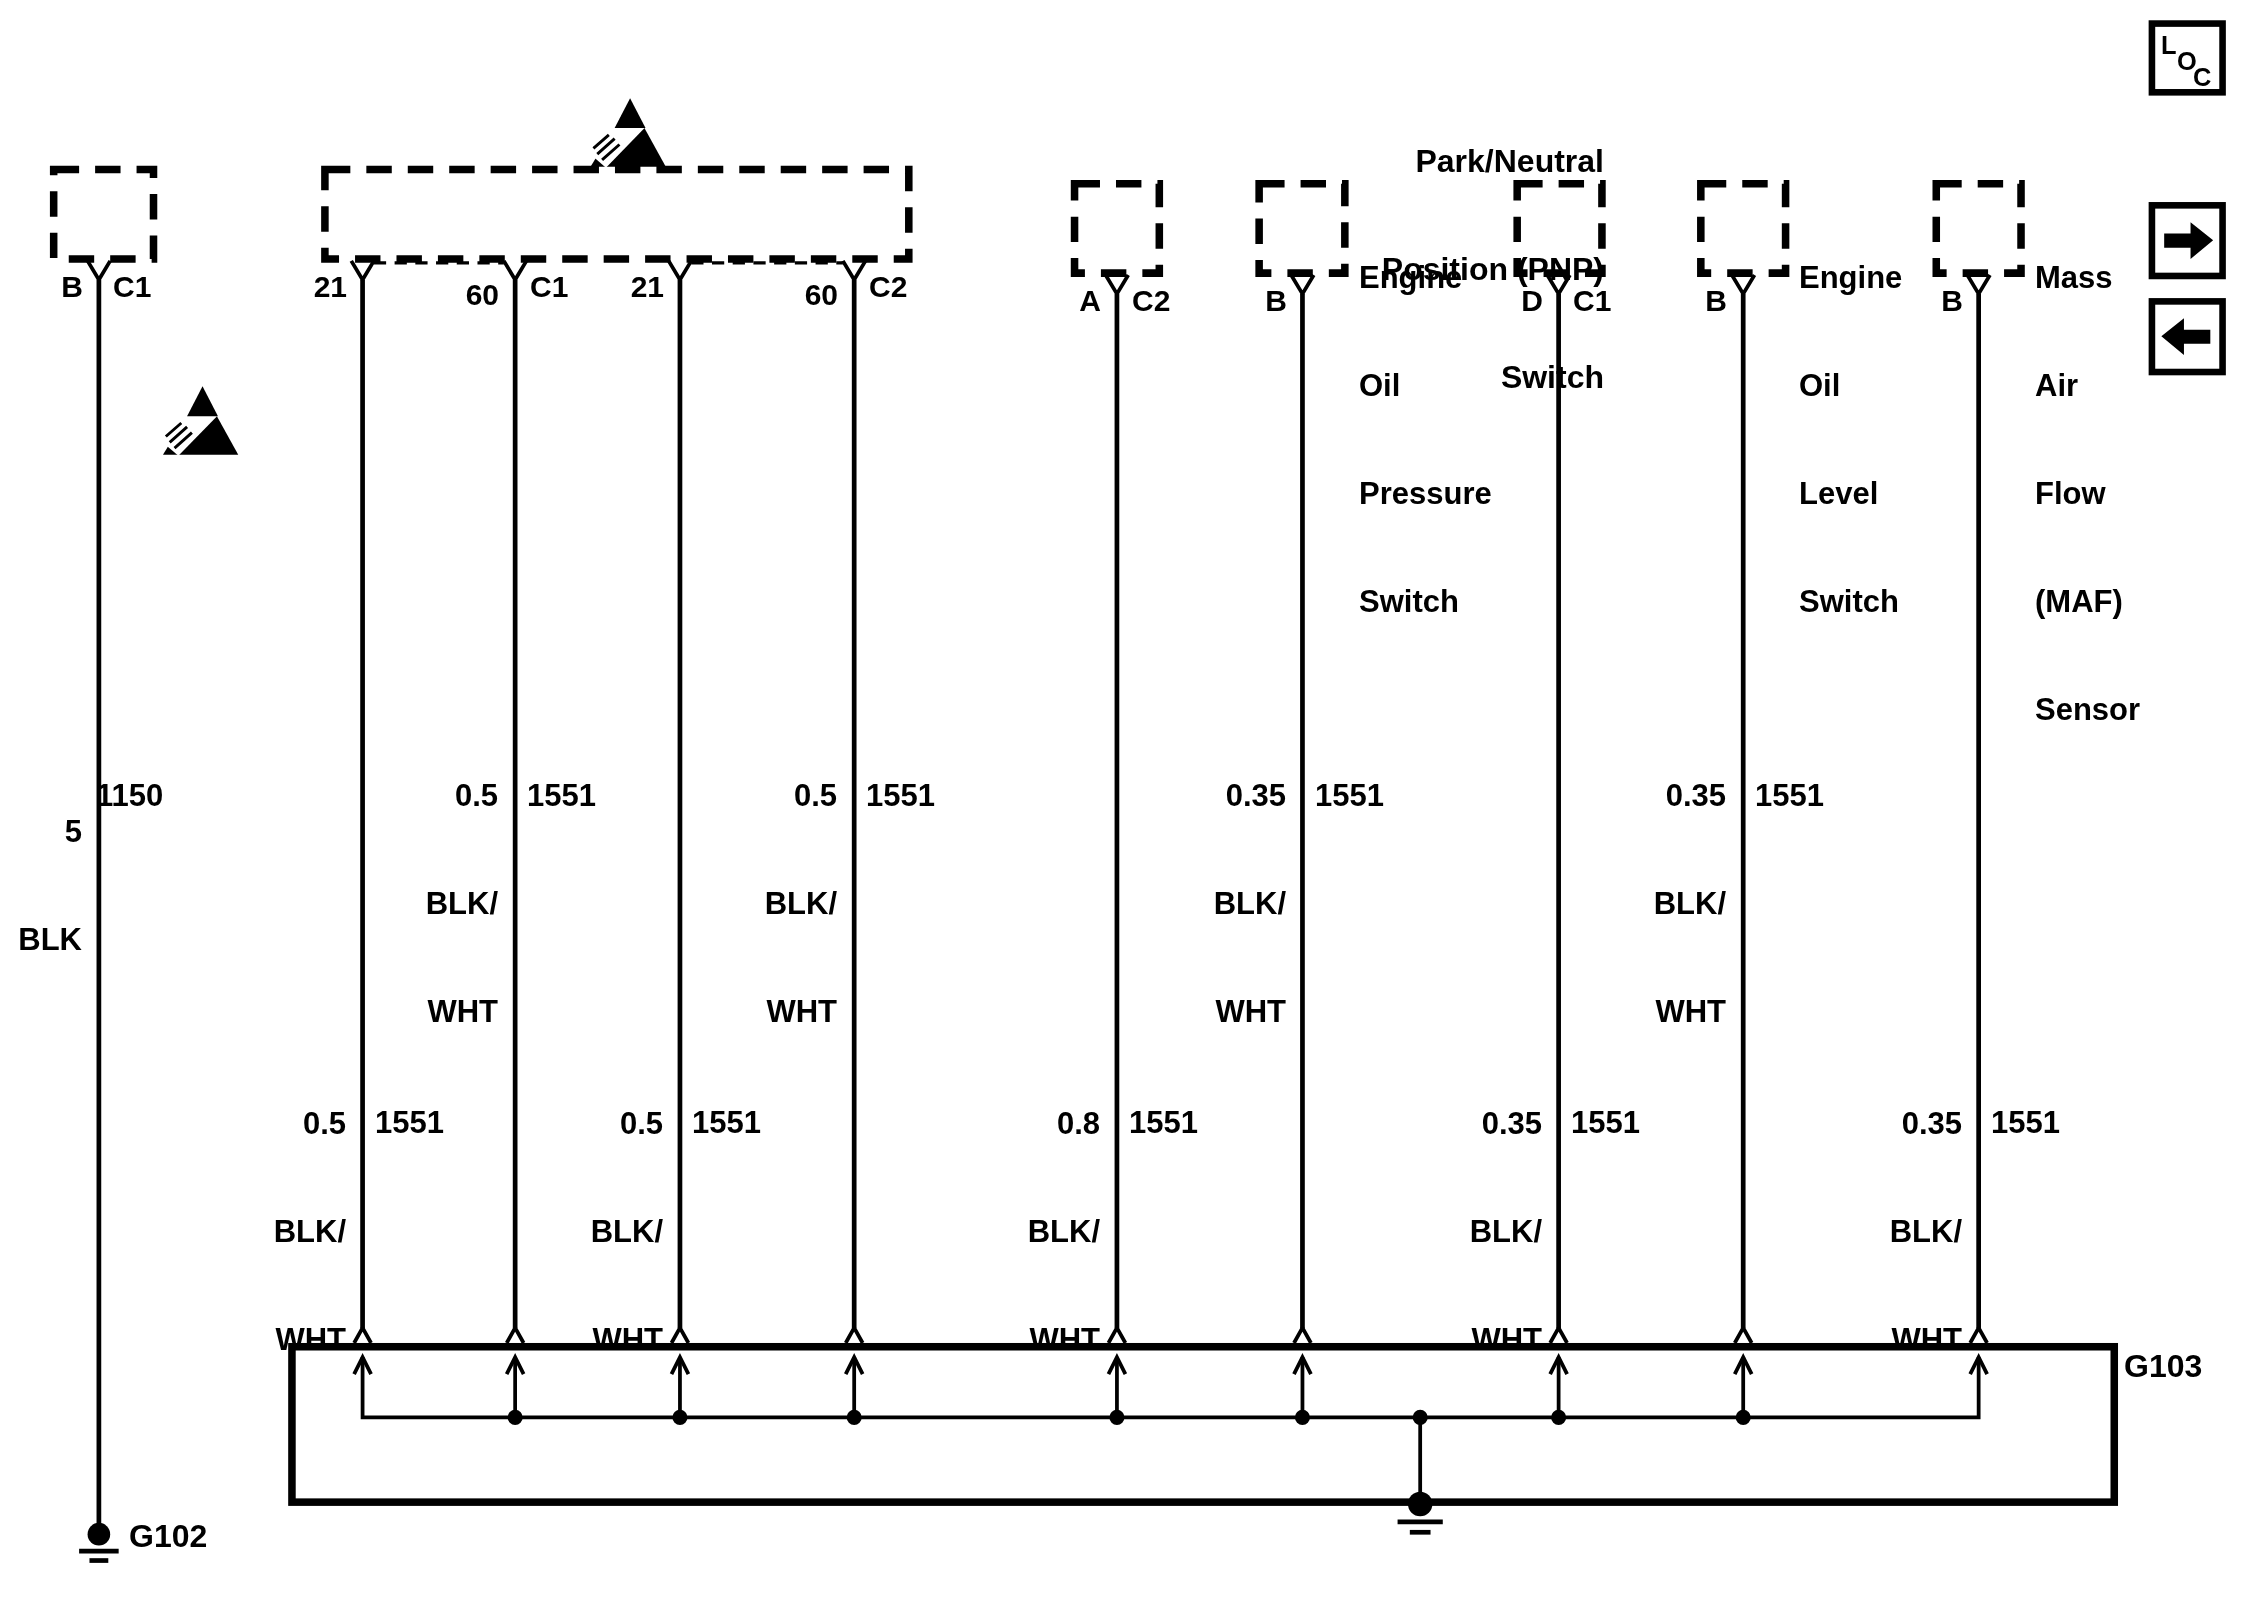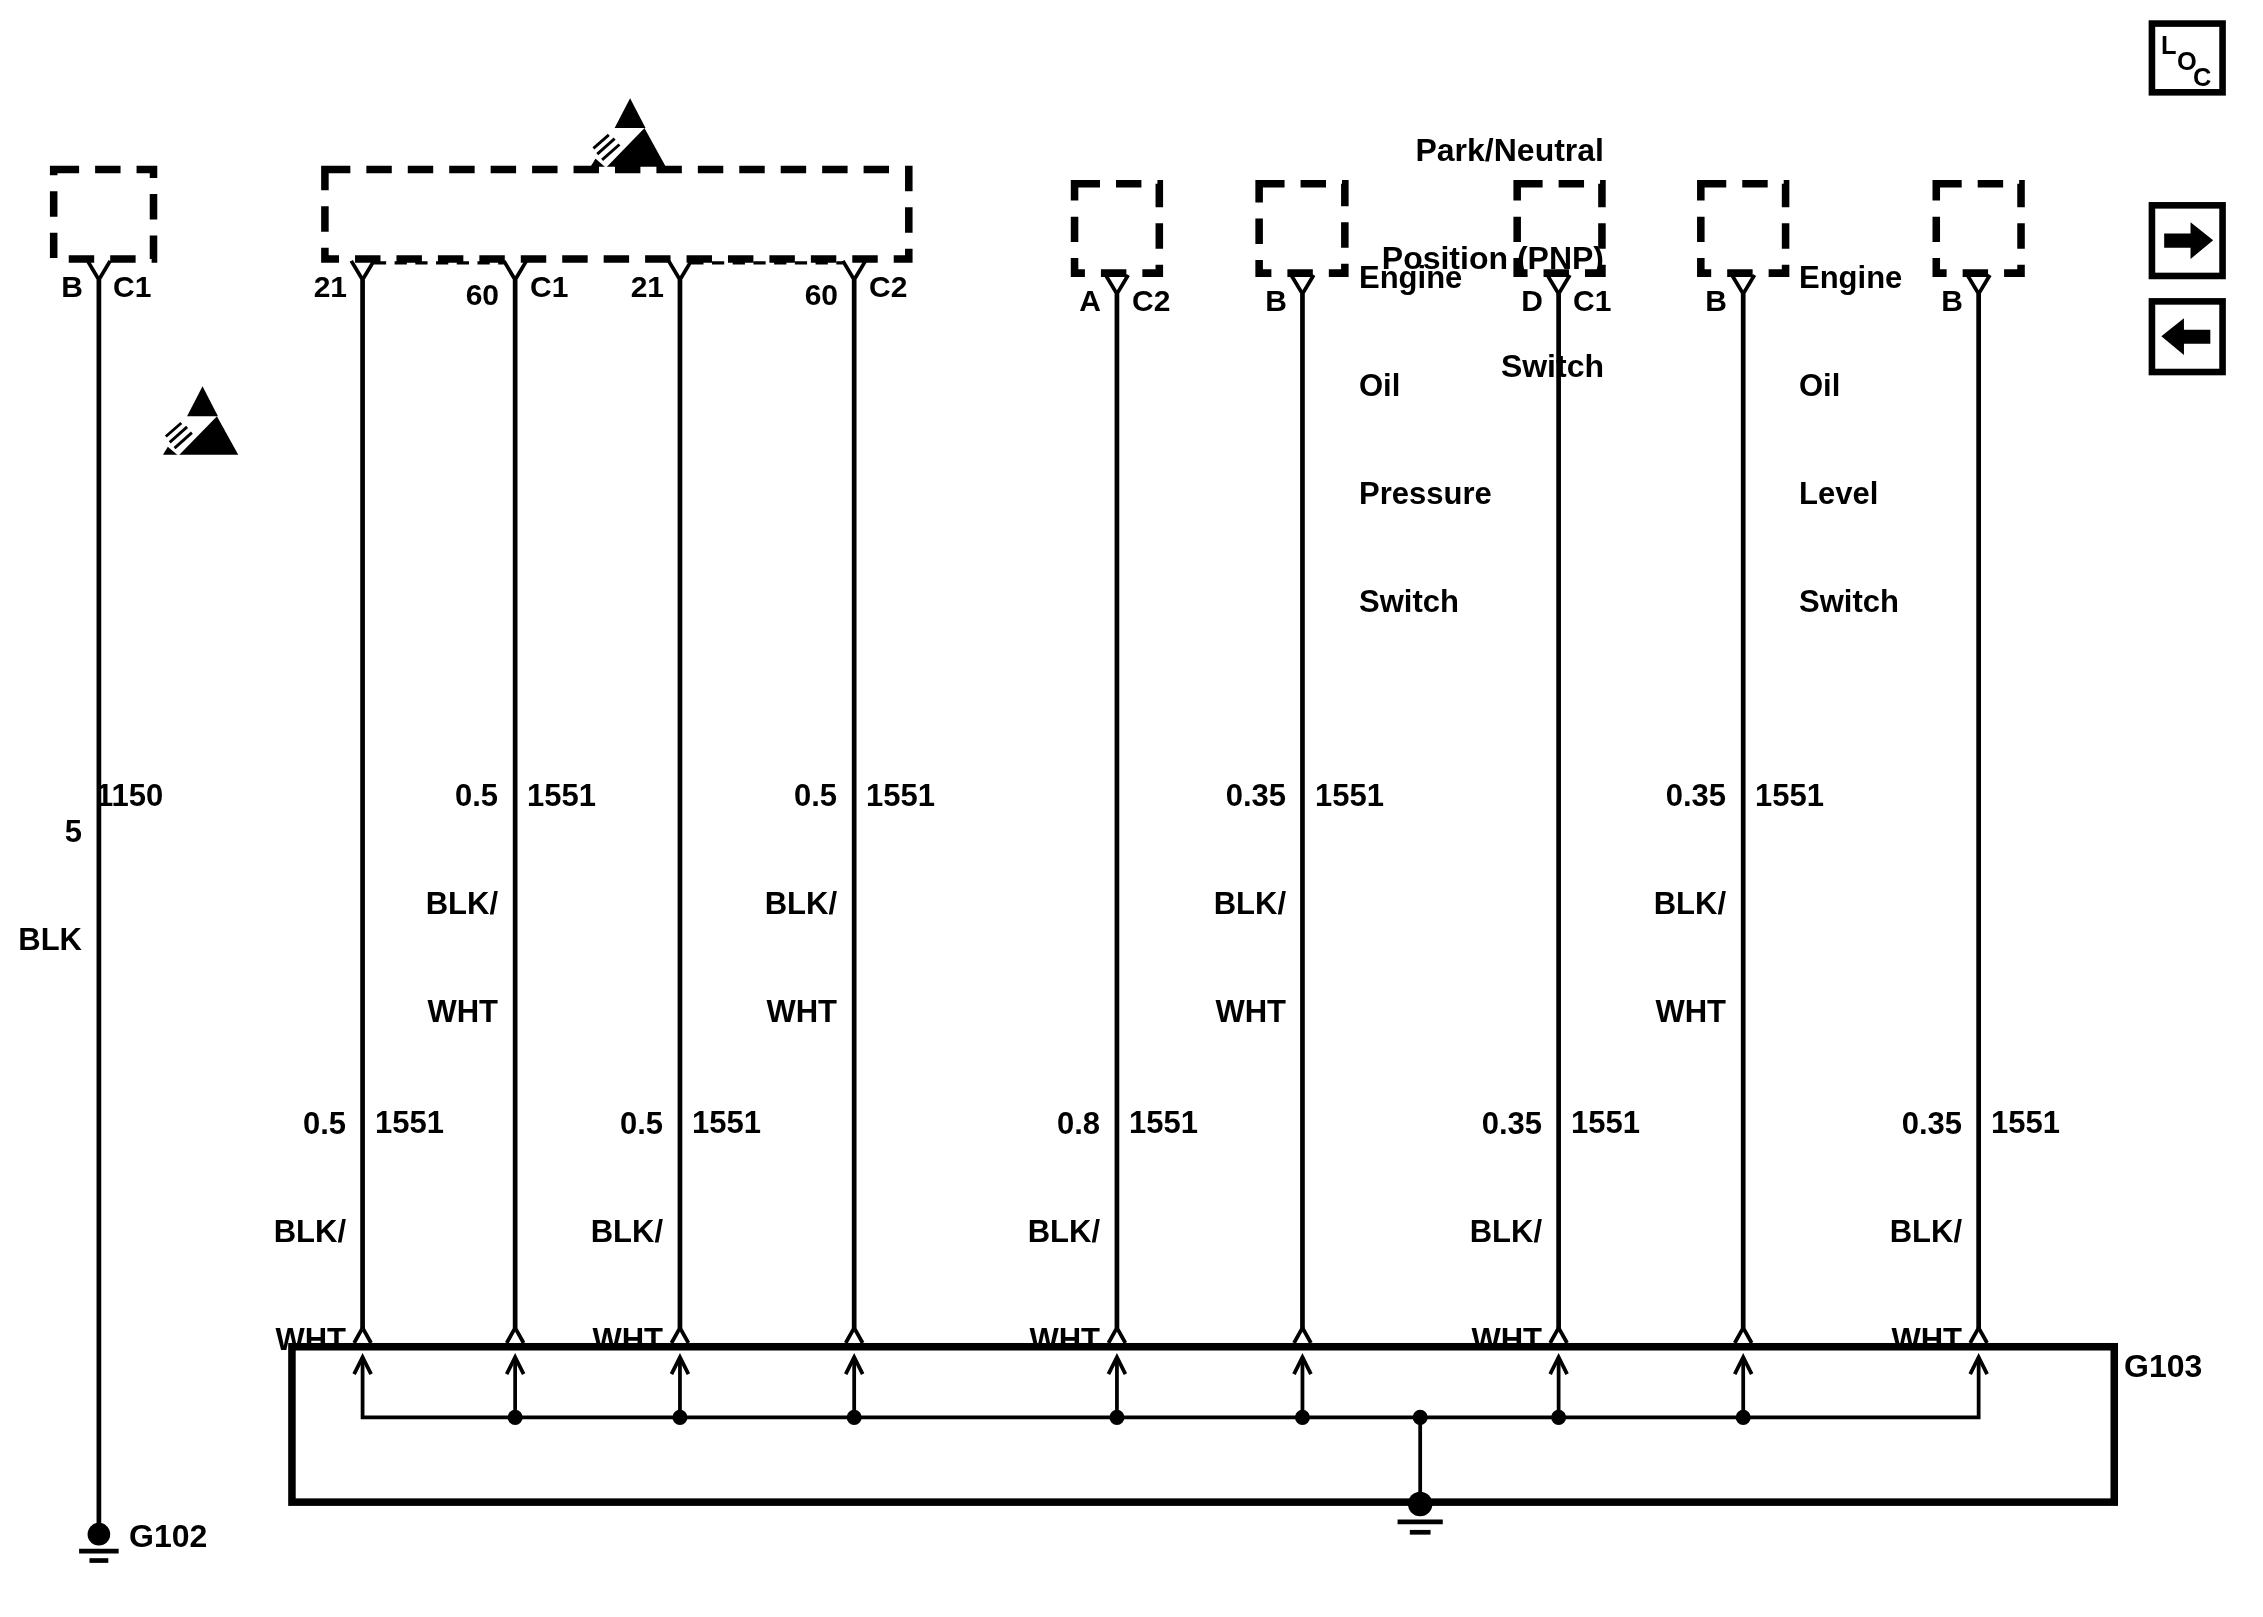--- a/index.html
+++ b/index.html
@@ -146,40 +146,47 @@
     </g>
   </svg>
 
   <span class="t fs27" style="left:2161px;top:33px;">L</span>
   <span class="t fs27" style="left:2177px;top:49px;">O</span>
   <span class="t fs27" style="left:2193px;top:65px;">C</span>
 
 
 
 
-  <div class="t fs34 lines ra" style="right:660px;top:60px;margin-left:7px;">
+  <div class="t fs34 lines ra" style="right:660px;top:71px;margin-left:7px;">
     <div>Park/Neutral</div>
     <div>Position (PNP)</div>
     <div>Switch</div>
   </div>
 
   <div class="t fs33 lines" style="left:1359px;top:188px;">
     <div>Engine</div>
     <div>Oil</div>
     <div>Pressure</div>
     <div>Switch</div>
   </div>
 
   <div class="t fs33 lines" style="left:1799px;top:188px;">
     <div>Engine</div>
     <div>Oil</div>
     <div>Level</div>
     <div>Switch</div>
   </div>
 
+  <div class="t fs33 lines" style="left:2035px;top:188px;">
+    <div>Mass</div>
+    <div>Air</div>
+    <div>Flow</div>
+    <div>(MAF)</div>
+    <div>Sensor</div>
+  </div>
 
   <span class="t fs32" style="right:2181px;top:270px;">B</span>
   <span class="t fs32" style="left:113px;top:270px;">C1</span>
 
   <span class="t fs32" style="right:1917px;top:270px;">21</span>
   <span class="t fs32" style="right:1765px;top:278px;">60</span>
   <span class="t fs32" style="left:530px;top:270px;">C1</span>
   <span class="t fs32" style="right:1600px;top:270px;">21</span>
   <span class="t fs32" style="right:1426px;top:278px;">60</span>
   <span class="t fs32" style="left:869px;top:270px;">C2</span>

